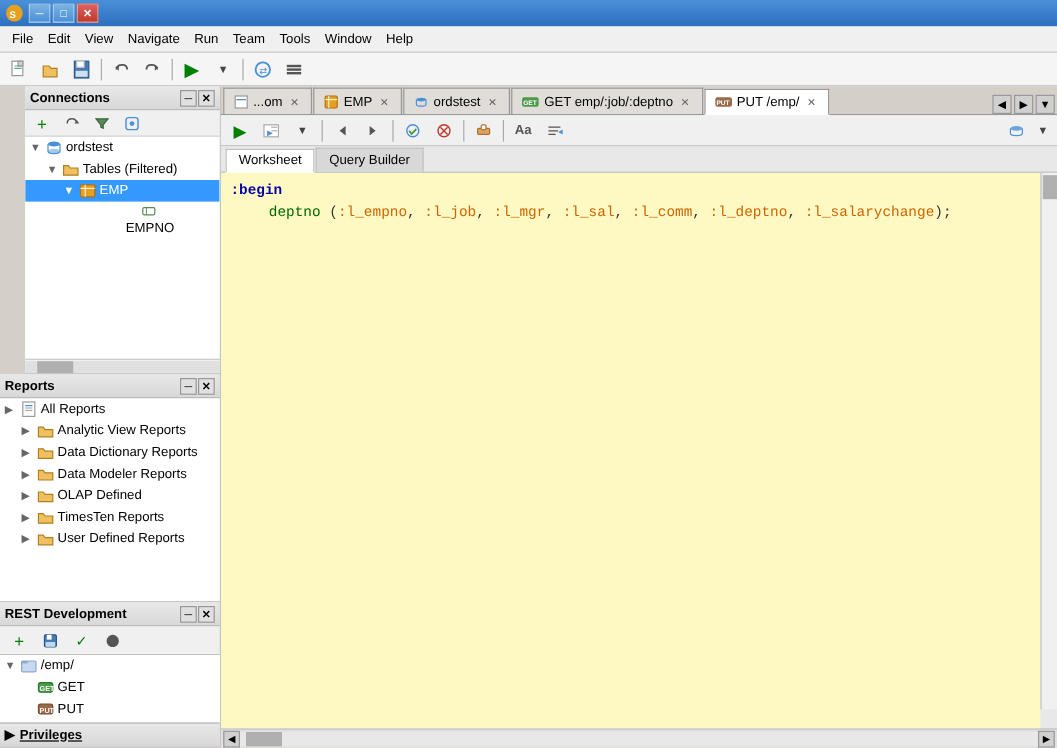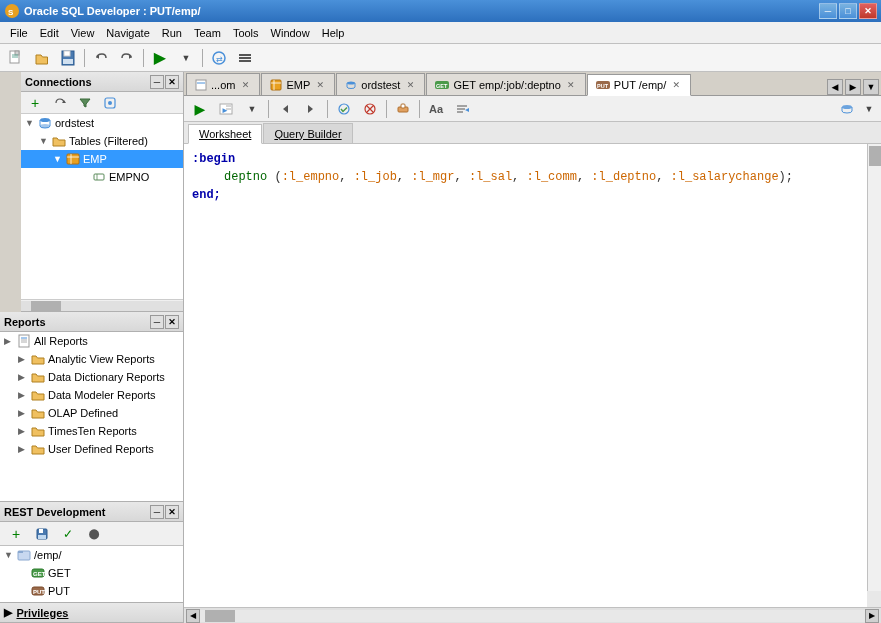--- a/index.html
+++ b/index.html
@@ -219,21 +219,21 @@
       gap: 2px;
     }
     .sql-edit {
       flex: 1;
       display: flex;
       overflow: hidden;
       position: relative;
     }
     .code-area {
       flex: 1;
-      background: #ffffff;
+      background: #fef9c3;
       padding: 4px 8px;
       font-family: 'Courier New', monospace;
       font-size: 12px;
       overflow: auto;
     }
     .code-line { height: 18px; display: flex; align-items: center; white-space: pre; }
     .kw { color: #0000aa; font-weight: bold; }
     .fn { color: #006600; }
     .param { color: #cc6600; }
     .punc { color: #333; }
@@ -272,21 +272,20 @@
 </head>
 <body>
 
 <div class="title-bar">
   <span class="title-bar-icon">
     <svg width="16" height="16" viewBox="0 0 16 16">
         <circle cx="8" cy="8" r="7" fill="#e8a020"></circle>
         <text x="4" y="12" font-size="8" fill="white" font-weight="bold">S</text>
       </svg>
   </span>
-  <span class="title-bar-title">Oracle SQL Developer : PUT/emp/</span>
   <div class="title-bar-buttons">
     <div class="title-btn">─</div>
     <div class="title-btn">□</div>
     <div class="title-btn close">✕</div>
   </div>
 </div>
 
 <div class="menu-bar">
   <span class="menu-item">File</span>
   <span class="menu-item">Edit</span>
@@ -412,21 +411,21 @@
           <span class="tree-icon">
             <svg width="14" height="14" viewBox="0 0 14 14">
                 <rect x="1" y="2" width="12" height="10" fill="#e8a020" stroke="#b07010" rx="1"></rect>
                 <line x1="1" y1="5" x2="13" y2="5" stroke="white" stroke-width="0.8"></line>
                 <line x1="5" y1="2" x2="5" y2="12" stroke="white" stroke-width="0.8"></line>
               </svg>
           </span>
           <span class="tree-label">EMP</span>
         </div>
 
-        <div class="tree-item" style="padding-left:58px;">
+        <div class="tree-item" style="padding-left:46px;flex-direction:column;">
           <span class="tree-expand"> </span>
           <span class="tree-icon icon-col">
             <svg width="14" height="14" viewBox="0 0 14 14">
                 <rect x="2" y="4" width="10" height="6" fill="white" stroke="#5a8a5a" rx="1"></rect>
                 <line x1="5" y1="4" x2="5" y2="10" stroke="#5a8a5a" stroke-width="0.8"></line>
               </svg>
           </span>
           <span class="tree-label">EMPNO</span>
         </div>
 
@@ -701,21 +700,21 @@
         <svg width="14" height="14" viewBox="0 0 14 14">
             <ellipse cx="7" cy="5" rx="5" ry="2" fill="#4a90d9" opacity="0.8"></ellipse>
             <path d="M2,5 v4 q0,2 5,2 q5,0 5,-2 v-4" fill="none" stroke="#4a90d9"></path>
           </svg>
       </button>
       <button class="toolbar-btn" style="font-size:9px; width:16px;">▼</button>
     </div>
 
     <div class="sql-area">
 
-      <div style="background:#e8e8e8; height:22px; border-bottom:1px solid #c0c0c0; display:flex; align-items:flex-end; padding:0 4px;text-decoration:underline;">
+      <div style="background:#e8e8e8; height:22px; border-bottom:1px solid #c0c0c0; display:flex; align-items:flex-end; padding:0 4px;">
         <div class="sql-inner-tab active" style="height:20px; font-size:11px;">
           <span>Worksheet</span>
         </div>
         <div class="sql-inner-tab" style="height:20px; font-size:11px;">
           <span>Query Builder</span>
         </div>
       </div>
 
       <div class="sql-edit" style="flex:1; position:relative;">
 
@@ -738,23 +737,20 @@
             <span class="punc">, </span>
             <span class="param">:l_sal</span>
             <span class="punc">, </span>
             <span class="param">:l_comm</span>
             <span class="punc">, </span>
             <span class="param">:l_deptno</span>
             <span class="punc">, </span>
             <span class="param">:l_salarychange</span>
             <span class="punc">);</span>
           </div>
-          <div class="code-line">
-            <span class="kw">end;</span>
-          </div>
         </div>
       </div>
 
       <div class="bottom-scroll">
         <div class="bottom-scroll-btn">◀</div>
         <div class="h-scroll-track">
           <div style="position:absolute; left:5px; width:30px; height:12px; background:#b0b0b0;"></div>
         </div>
         <div class="bottom-scroll-btn">▶</div>
       </div>

